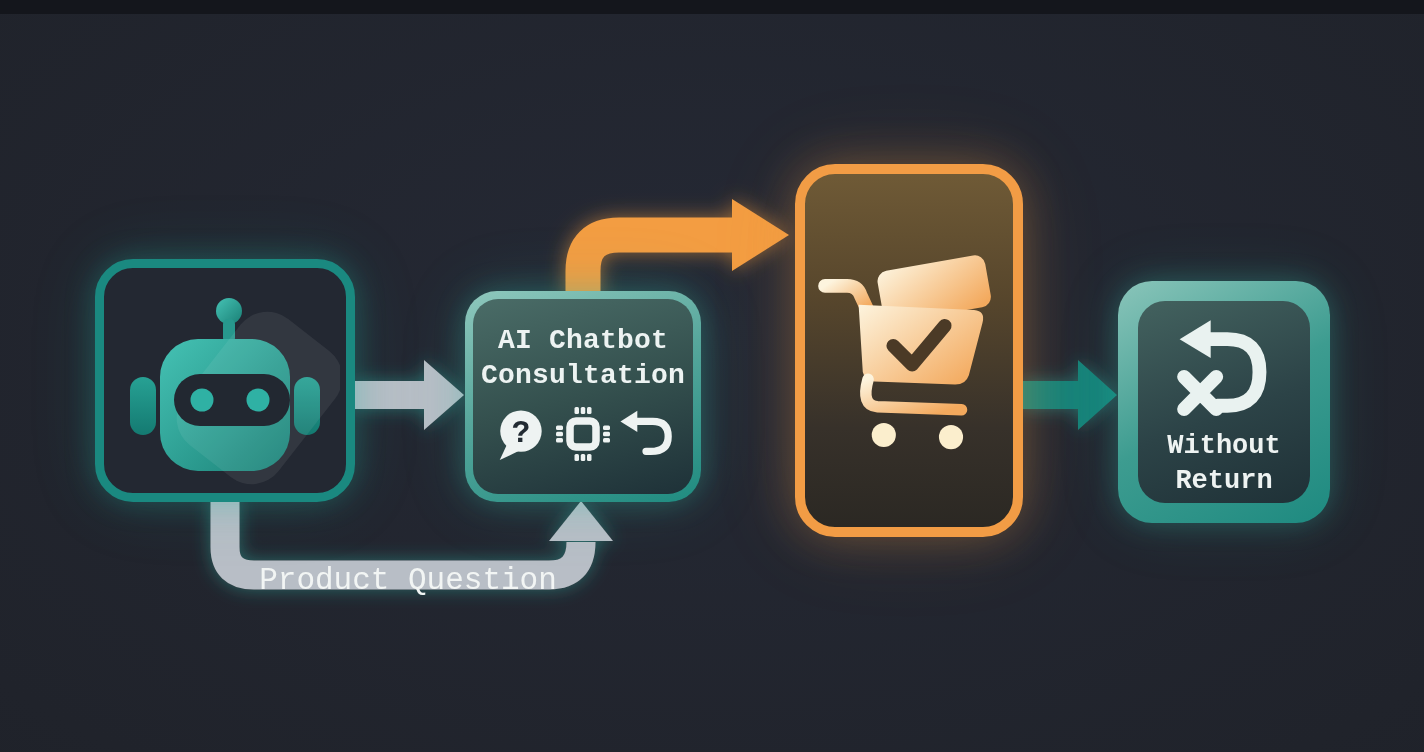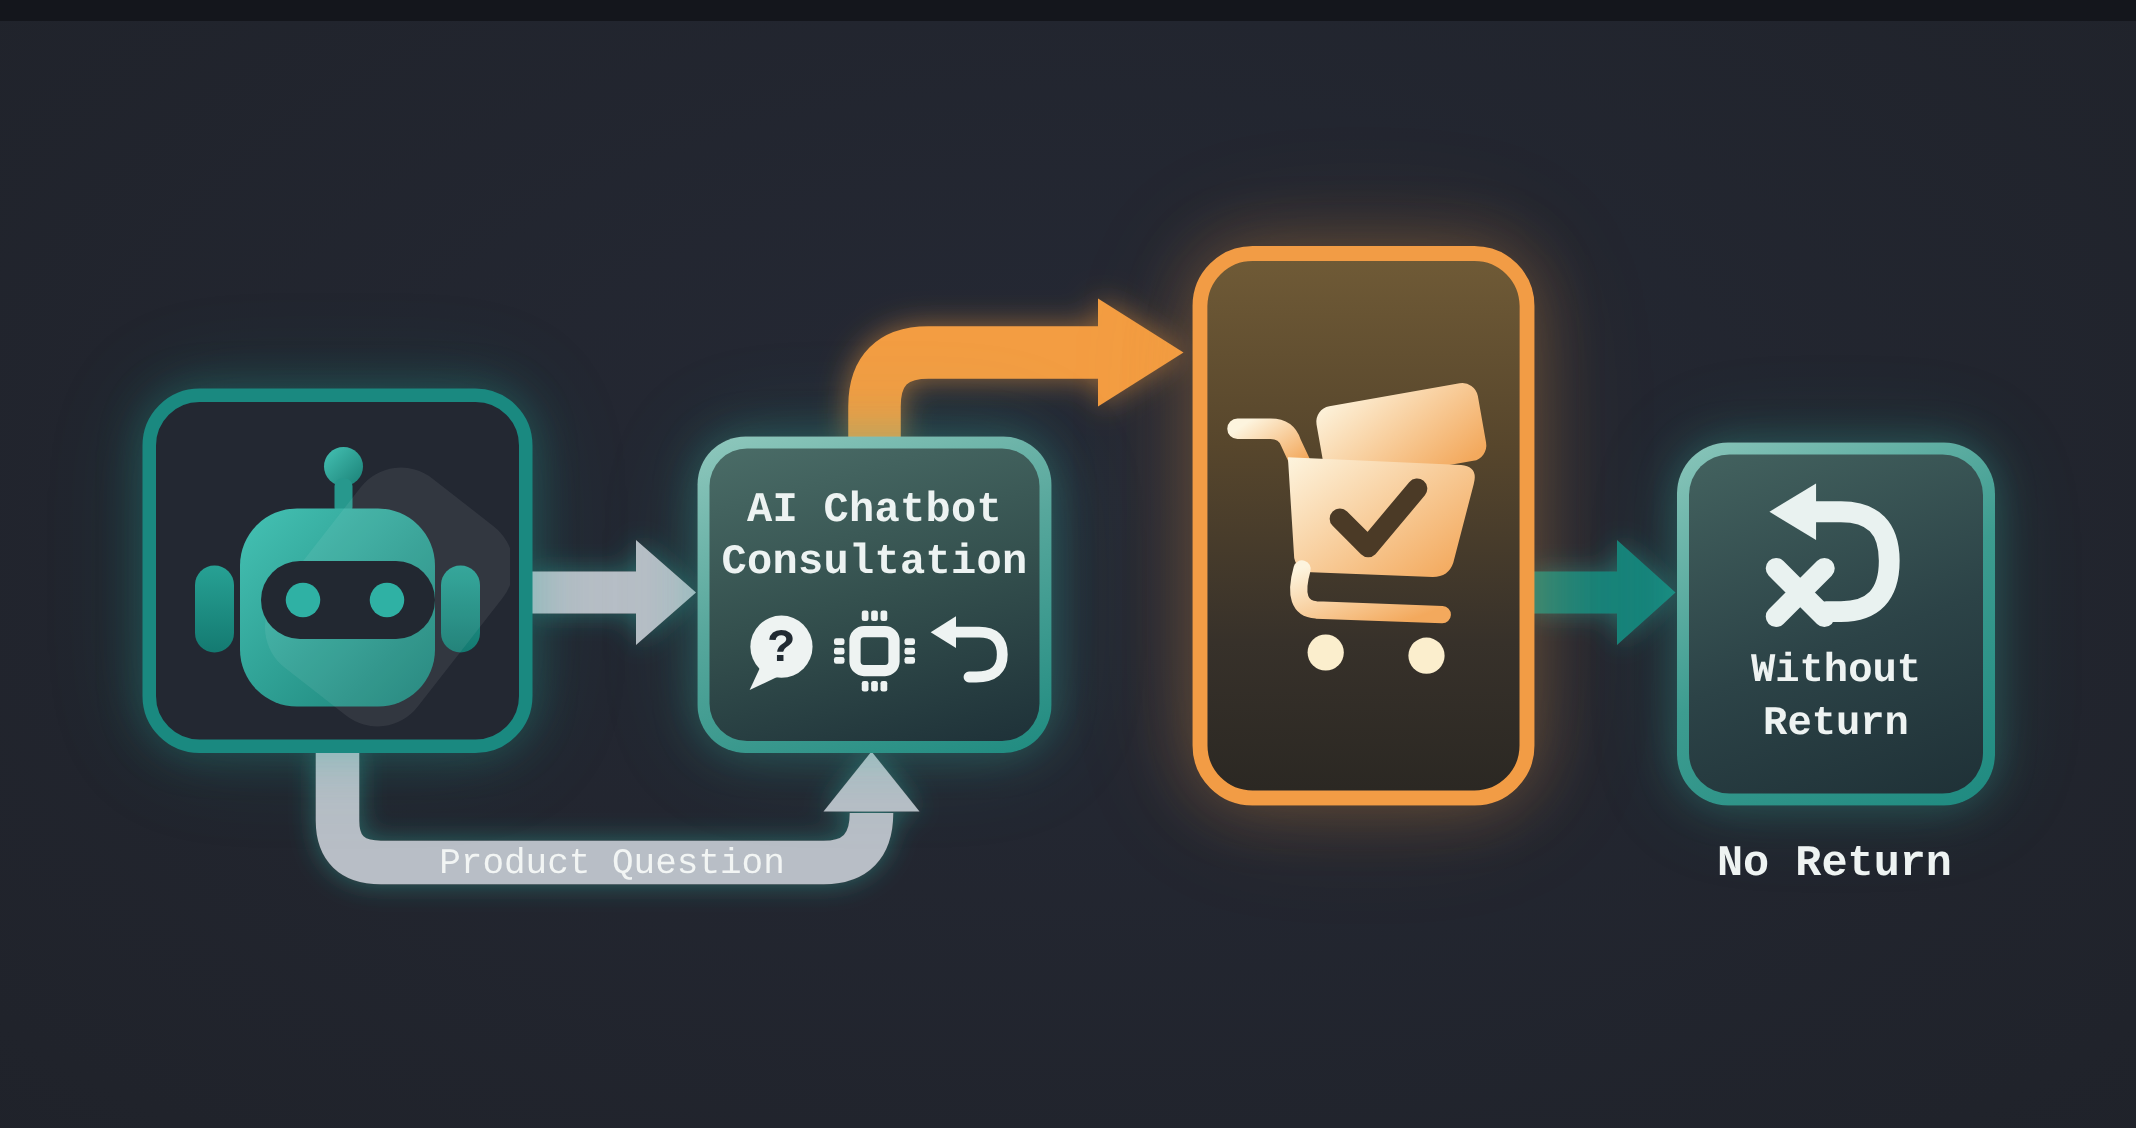--- a/index.html
+++ b/index.html
@@ -40,37 +40,37 @@
   .node-purchase{
     left:795px;top:150px;width:228px;height:373px;
     border:10px solid #f29c45;border-radius:40px;
     background:linear-gradient(180deg,#6f5a36 0%, #57462c 35%, #37312a 72%, #2b2823 100%);
     box-shadow:0 0 45px rgba(242,156,69,.30), 0 0 90px rgba(242,156,69,.12);
     display:flex;align-items:center;justify-content:center;
   }
 
   
   .node-return{
-    left:1118px;top:281px;width:212px;height:242px;border-radius:34px;padding:8px;
+    left:1118px;top:267px;width:212px;height:242px;border-radius:34px;padding:20px;
     background:linear-gradient(150deg,#8ac5ba 0%, #3d9c90 50%, #1e8a80 100%);
     box-shadow:0 0 28px rgba(52,190,172,.30), 0 0 64px rgba(52,190,172,.13);
   }
   .node-return .inner{
     width:100%;height:100%;border-radius:27px;box-sizing:border-box;
     background:linear-gradient(160deg,#43625f 0%, #2c4347 55%, #1f3137 100%);
     display:flex;flex-direction:column;align-items:center;
   }
   .return-label{
     margin-top:0;width:160px;text-align:center;
     font-size:27px;line-height:35px;font-weight:600;color:#eef3f2;
   }
 
   
   .flabel{position:absolute;z-index:3;text-align:center;}
-  .label-loop{left:248px;top:549px;width:320px;font-size:24px;font-weight:500;color:#f2f5f4;}
+  .label-loop{left:248px;top:549px;width:320px;font-size:31px;font-weight:500;color:#f2f5f4;}
   .caption-purchase{left:817px;top:542px;width:185px;font-size:28px;line-height:36px;font-weight:600;color:#f4e6c3;}
   .caption-noreturn{left:1123px;top:545px;width:200px;font-size:29px;font-weight:600;color:#eef3f2;}
 </style>
 </head>
 <body>
 
 <div class="canvas">
 
   <svg class="edges" width="1424" height="752" viewBox="0 0 1424 752">
     <defs>
@@ -182,15 +182,14 @@
       <svg width="122" height="122" viewBox="0 0 110 110" style="margin-top:6px">
         <path d="M 49 89 H 58 Q 87 89 87 58.5 Q 87 29 58 29 H 41" stroke="#e9f2f0" stroke-width="12.5" fill="none" stroke-linecap="round"></path>
         <polygon points="43,12 43,46 15,29" fill="#e9f2f0"></polygon>
         <path d="M 19 63 L 48 92 M 48 63 L 19 92" stroke="#e9f2f0" stroke-width="12.5" fill="none" stroke-linecap="round"></path>
       </svg>
       <div class="return-label">Without Return</div>
     </div>
   </div>
 
   <div class="flabel label-loop">Product Question</div>
-  <div class="flabel caption-noreturn">No Return</div>
 
 </div>
 
 </body></html>

